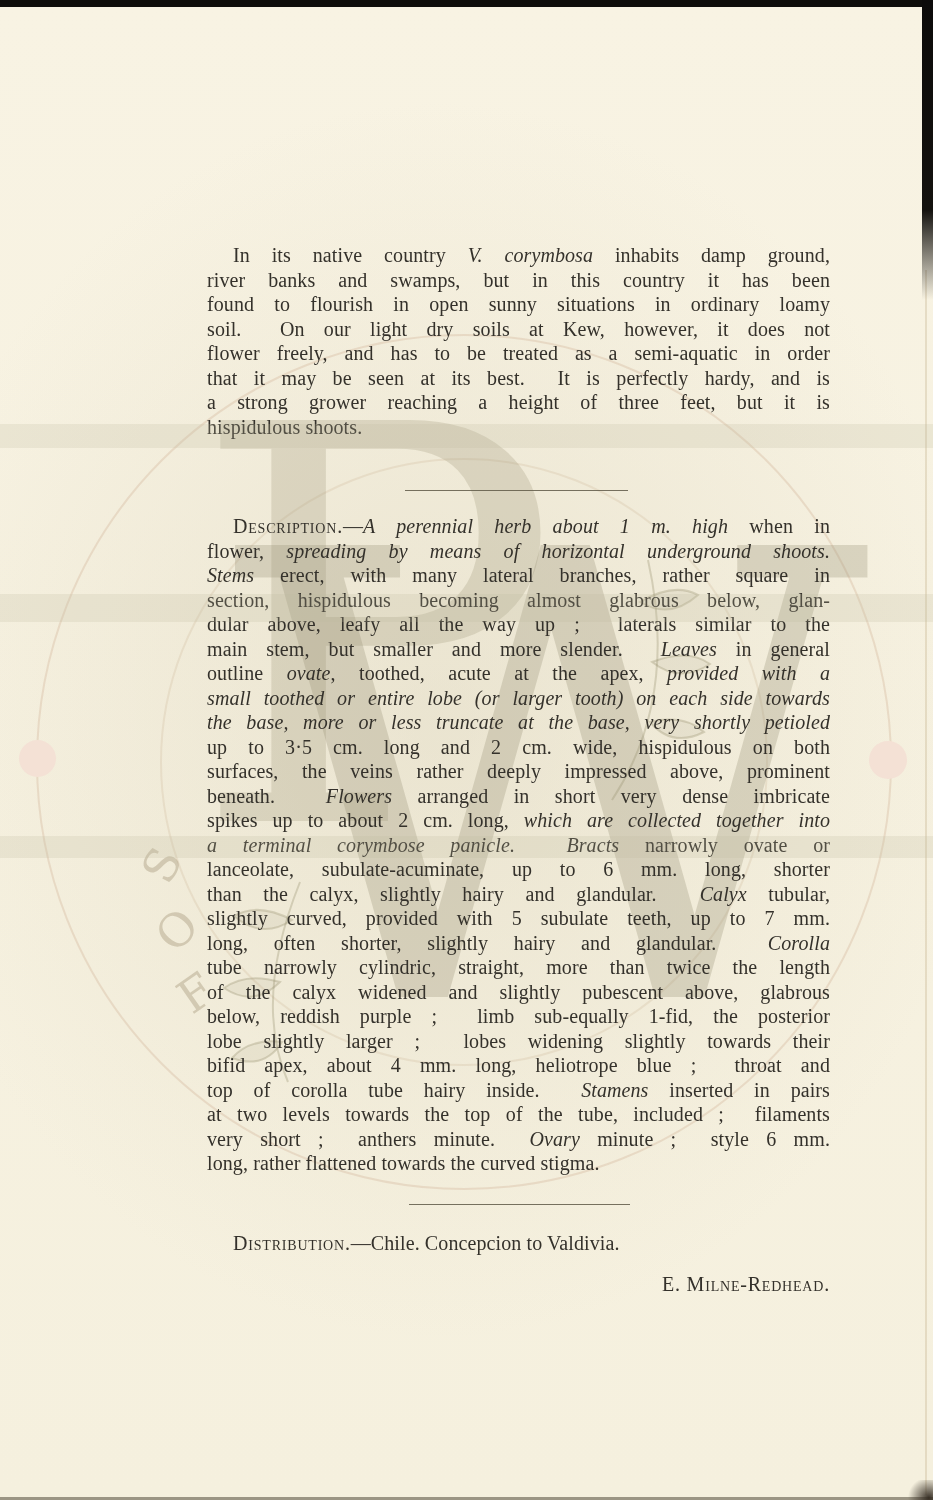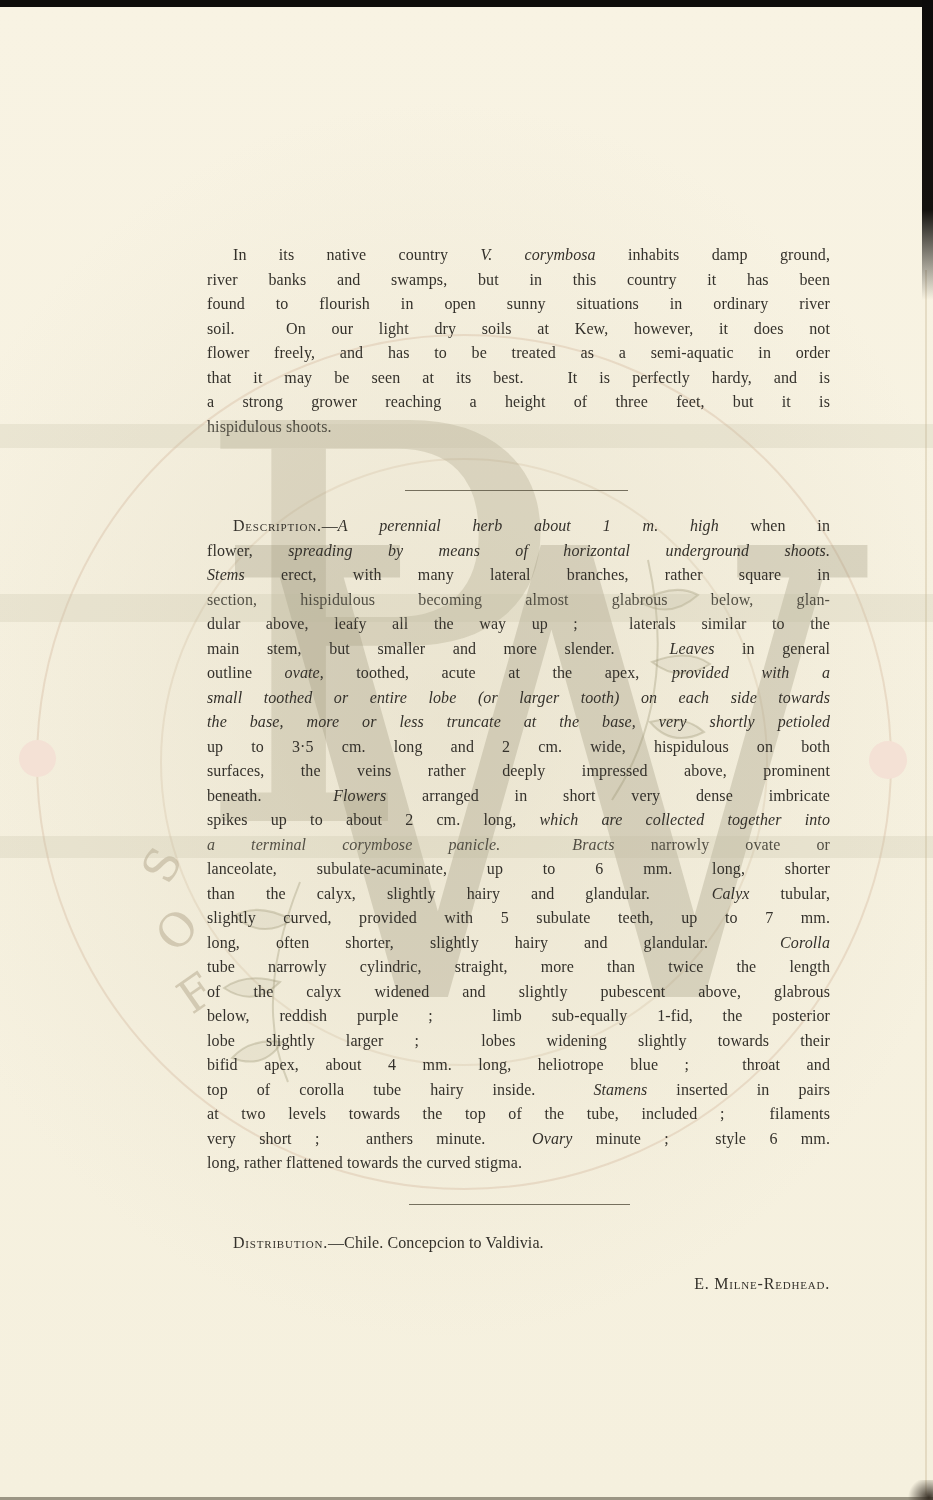--- a/index.html
+++ b/index.html
@@ -35,21 +35,21 @@
   .arc.a1{left:146px;top:838px;transform:rotate(-62deg);}
   .arc.a2{left:158px;top:903px;transform:rotate(-48deg);}
   .arc.a3{left:180px;top:966px;transform:rotate(-35deg);}
   .sprigs{position:absolute;left:0;top:0;}
   .band{position:absolute;left:0;width:100%;background:rgba(193,186,160,0.22);z-index:3;pointer-events:none;}
   
   .text-col{position:absolute;left:207px;width:623px;z-index:2;}
   .line{
     white-space:pre-wrap;
     text-align:justify;text-align-last:justify;
-    font-size:16px;line-height:24.5px;letter-spacing:0.1px;
+    font-size:20px;line-height:24.5px;letter-spacing:0.1px;
   }
   .line.last{text-align-last:left;}
   .line.indent{text-indent:26px;}
   .align-right .line,.align-right .line.last{text-align:center;text-align-last:right;}
   .sc{font-variant:small-caps;letter-spacing:0.8px;}
   i{font-style:italic;}
   .rule{position:absolute;border-top:1.6px solid rgba(95,89,72,0.85);z-index:2;}
 </style>
 </head>
 <body>
@@ -80,21 +80,21 @@
     </svg>
   </div>
 
   <div class="band" style="top:424px;height:24px;"></div>
   <div class="band" style="top:594px;height:28px;"></div>
   <div class="band" style="top:836px;height:22px;"></div>
 
   <div class="text-col" style="top:243px;">
       <div class="line indent"><span>In its native country </span><i>V. corymbosa</i><span> inhabits damp ground,</span></div>
       <div class="line"><span>river banks and swamps, but in this country it has been</span></div>
-      <div class="line"><span>found to flourish in open sunny situations in ordinary river</span></div>
+      <div class="line"><span>found to flourish in open sunny situations in ordinary loamy</span></div>
       <div class="line"><span>soil.  On our light dry soils at Kew, however, it does not</span></div>
       <div class="line"><span>flower freely, and has to be treated as a semi-aquatic in order</span></div>
       <div class="line"><span>that it may be seen at its best.  It is perfectly hardy, and is</span></div>
       <div class="line"><span>a strong grower reaching a height of three feet, but it is</span></div>
       <div class="line last"><span>hispidulous shoots.</span></div>
     </div>
 
   <div class="rule" style="left:405px;top:490px;width:223px;"></div>
 
   <div class="text-col" style="top:514px;">

